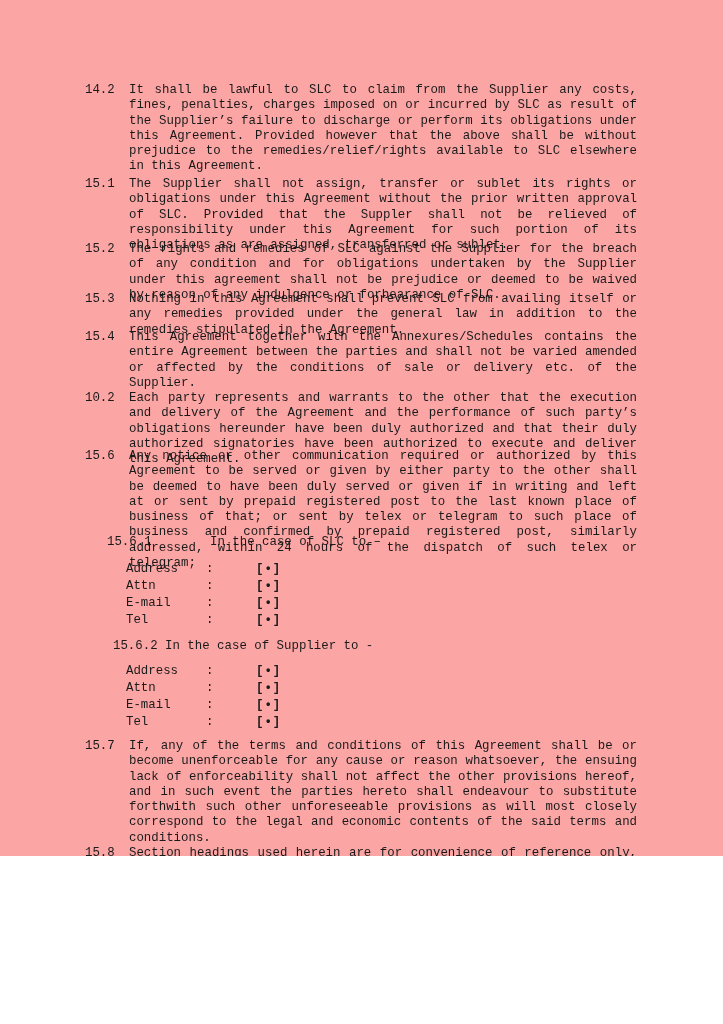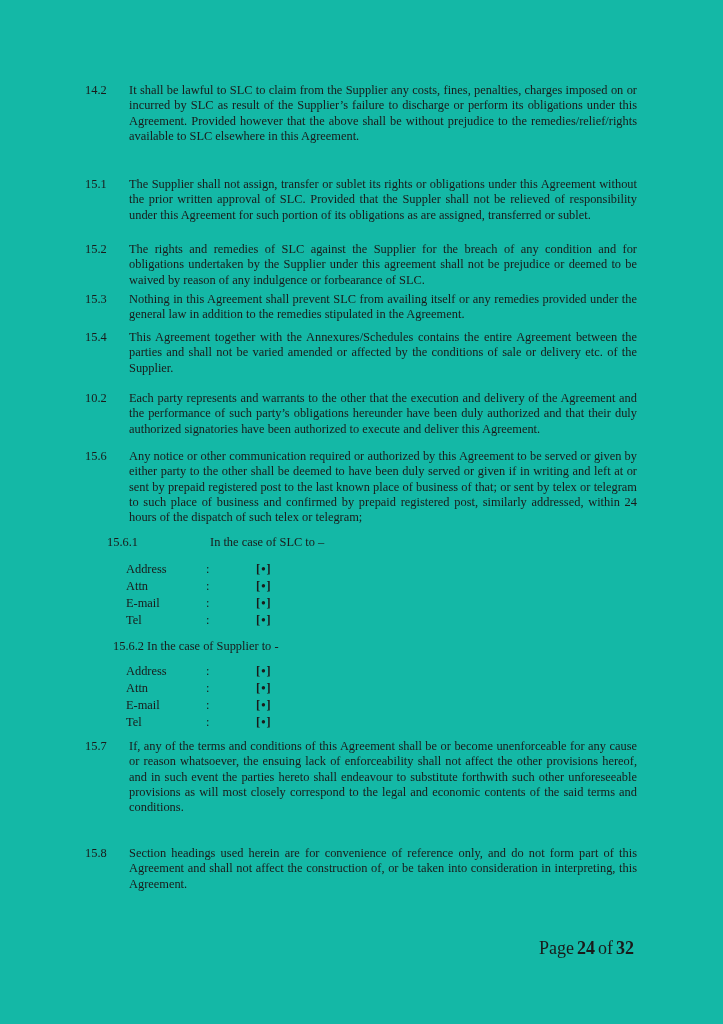--- a/index.html
+++ b/index.html
@@ -3,23 +3,23 @@
 <meta charset="utf-8">
 <style>
   html, body {
     margin: 0;
     padding: 0;
     background: #ffffff;
   }
   .page {
     position: relative;
     width: 723px;
-    height: 1024px;
-    background: #14b8a6;
-    font-family: Liberation Serif, serif;
+    height: 856px;
+    background: #fca5a5;
+    font-family: Liberation Mono, monospace;
     font-size: 12.4px;
     line-height: 15.3px;
     color: #1a1a1a;
     overflow: hidden;
   }
   .clause {
     position: absolute;
     left: 85px;
     width: 552px;
     display: flex;

